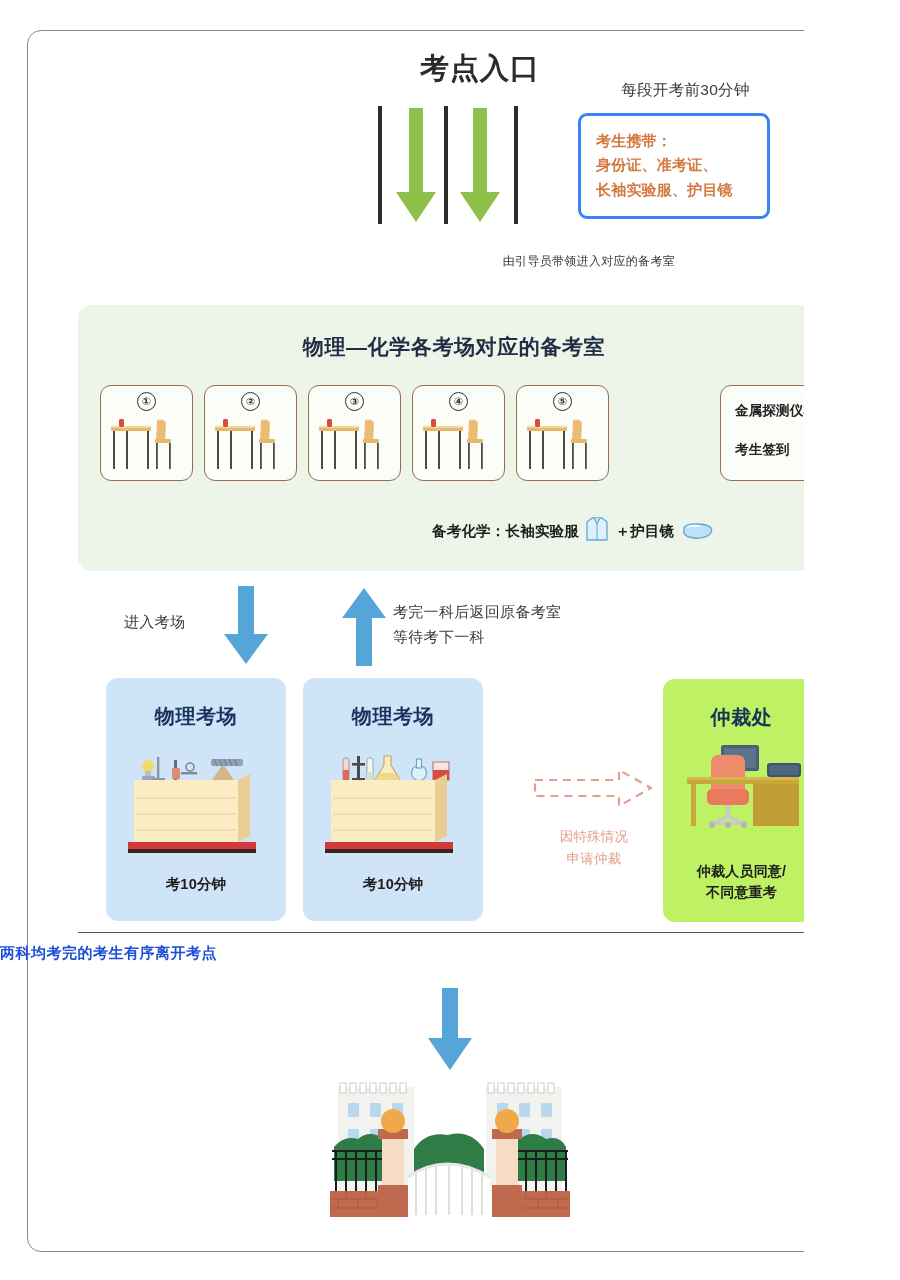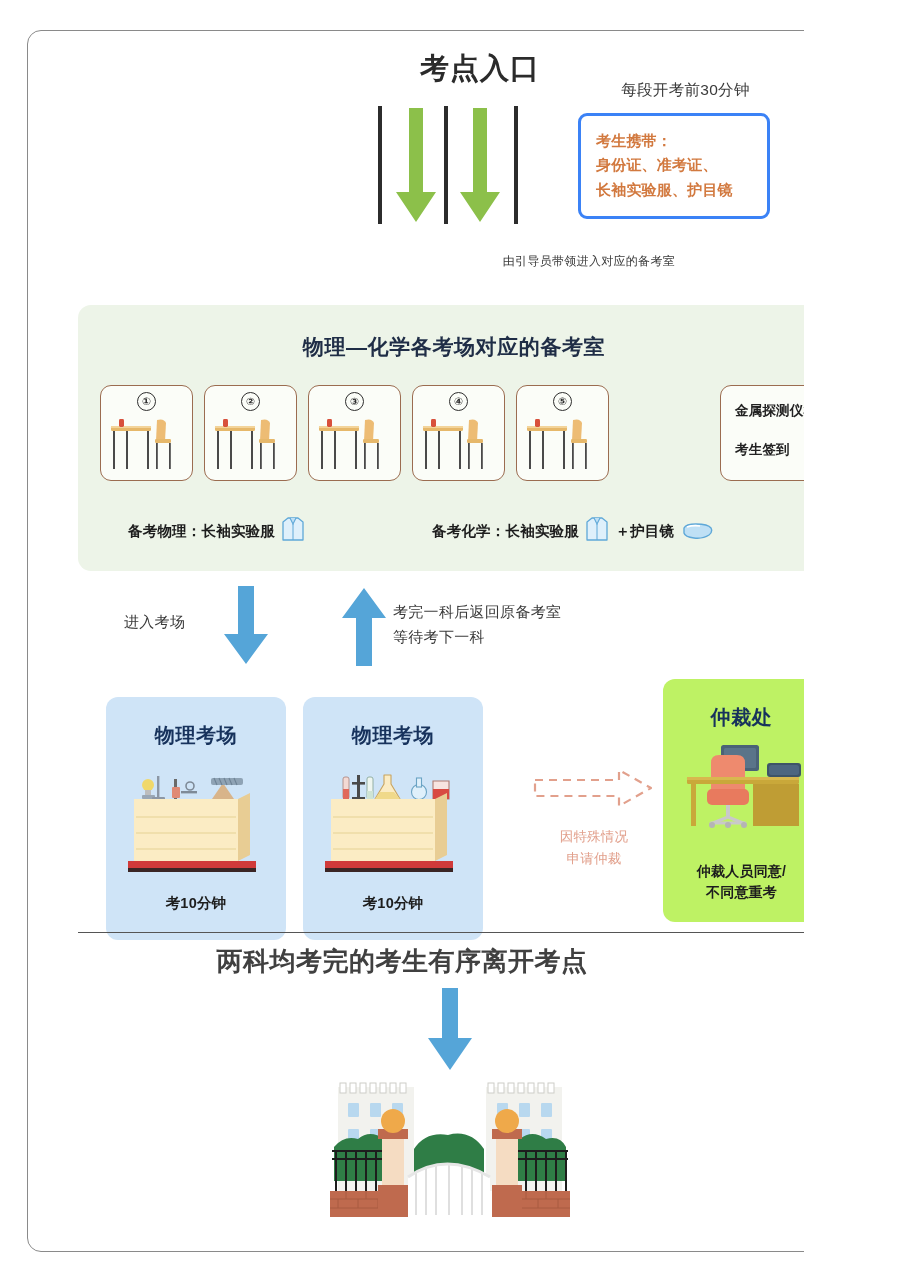--- a/index.html
+++ b/index.html
@@ -99,21 +99,21 @@
   .enter-label{position:absolute;left:124px;top:613px;font-size:15px;color:#3a3a3a;letter-spacing:.3px;}
   .arrow-down-mid{position:absolute;left:222px;top:586px;width:48px;height:80px;}
   .arrow-up-mid{position:absolute;left:340px;top:586px;width:48px;height:80px;}
   .return-label{
     position:absolute;left:393px;top:600px;width:230px;font-size:15px;color:#3a3a3a;
     line-height:1.65;letter-spacing:.3px;
   }
 
   
   .exam-card{
-    position:absolute;top:697px;width:180px;height:243px;border-radius:12px;box-sizing:border-box;
+    position:absolute;top:678px;width:180px;height:243px;border-radius:12px;box-sizing:border-box;
   }
   .exam-card.phys{left:106px;background:#cfe4f7;}
   .exam-card.chem{left:303px;background:#cfe4f7;}
   .exam-card .ctitle{
     position:absolute;left:0;right:0;top:25px;text-align:center;
     font-size:20px;font-weight:bold;color:#17325c;letter-spacing:.6px;
   }
   .exam-card .cdur{
     position:absolute;left:0;right:0;bottom:27px;text-align:center;
     font-size:14.5px;font-weight:bold;color:#1d1d1d;letter-spacing:.2px;
@@ -136,22 +136,22 @@
 
   .dashed-arrow{position:absolute;left:533px;top:766px;width:122px;height:44px;}
   .arb-reason{
     position:absolute;left:533px;top:826px;width:122px;text-align:center;
     font-size:13.5px;color:#e2a08c;line-height:1.65;letter-spacing:.2px;
   }
 
   
   .divider{position:absolute;left:78px;top:932px;width:760px;height:1px;background:#555;}
   .leave-text{
-    position:absolute;left:0;right:0;top:944px;text-align:center;
-    font-size:26px;font-weight:bold;color:#404040;letter-spacing:.5px;
+    position:absolute;left:0;right:0;top:944px;text-align:left;
+    font-size:15px;font-weight:bold;color:#1d4ed8;letter-spacing:.5px;
   }
   .arrow-down-bot{position:absolute;left:426px;top:988px;width:48px;height:84px;}
   .school-gate{position:absolute;left:316px;top:1073px;width:268px;height:160px;}
 </style>
 </head>
 <body>
 
 <div class="page">
   <div class="page-frame"></div>
 
@@ -279,28 +279,20 @@
             <rect x="8" y="22" width="5" height="3" rx="1"></rect>
               <rect x="15" y="22" width="5" height="3" rx="1"></rect>
           </g>
           <circle cx="29" cy="29" r="8" fill="#e8762c"></circle>
           <path d="M25.3 29.2 l2.7 2.7 l4.8 -5.4" stroke="#fff" stroke-width="2.3" fill="none" stroke-linecap="round" stroke-linejoin="round"></path>
         </svg>
       </div>
     </div>
   </div>
 
-  <div class="wear-phys">
-    <span>备考物理：长袖实验服</span>
-    <svg class="inline-ic" width="24" height="26" viewBox="0 0 24 26">
-      <path d="M7 2 h10 l5 4 v18 h-20 v-18 z" fill="#dff0fb" stroke="#5fa8d8" stroke-width="1.3" stroke-linejoin="round"></path>
-      <path d="M9 2 l3 6 l3 -6" fill="#bfe0f5" stroke="#5fa8d8" stroke-width="1.1"></path>
-      <path d="M12 8 v16" stroke="#5fa8d8" stroke-width="1"></path>
-    </svg>
-  </div>
 
   <div class="wear-chem">
     <span>备考化学：长袖实验服</span>
     <svg class="inline-ic" width="24" height="26" viewBox="0 0 24 26">
       <path d="M7 2 h10 l5 4 v18 h-20 v-18 z" fill="#dff0fb" stroke="#5fa8d8" stroke-width="1.3" stroke-linejoin="round"></path>
       <path d="M9 2 l3 6 l3 -6" fill="#bfe0f5" stroke="#5fa8d8" stroke-width="1.1"></path>
       <path d="M12 8 v16" stroke="#5fa8d8" stroke-width="1"></path>
     </svg>
     <span>＋护目镜</span>
     <svg class="inline-ic" width="32" height="22" viewBox="0 0 32 22">

